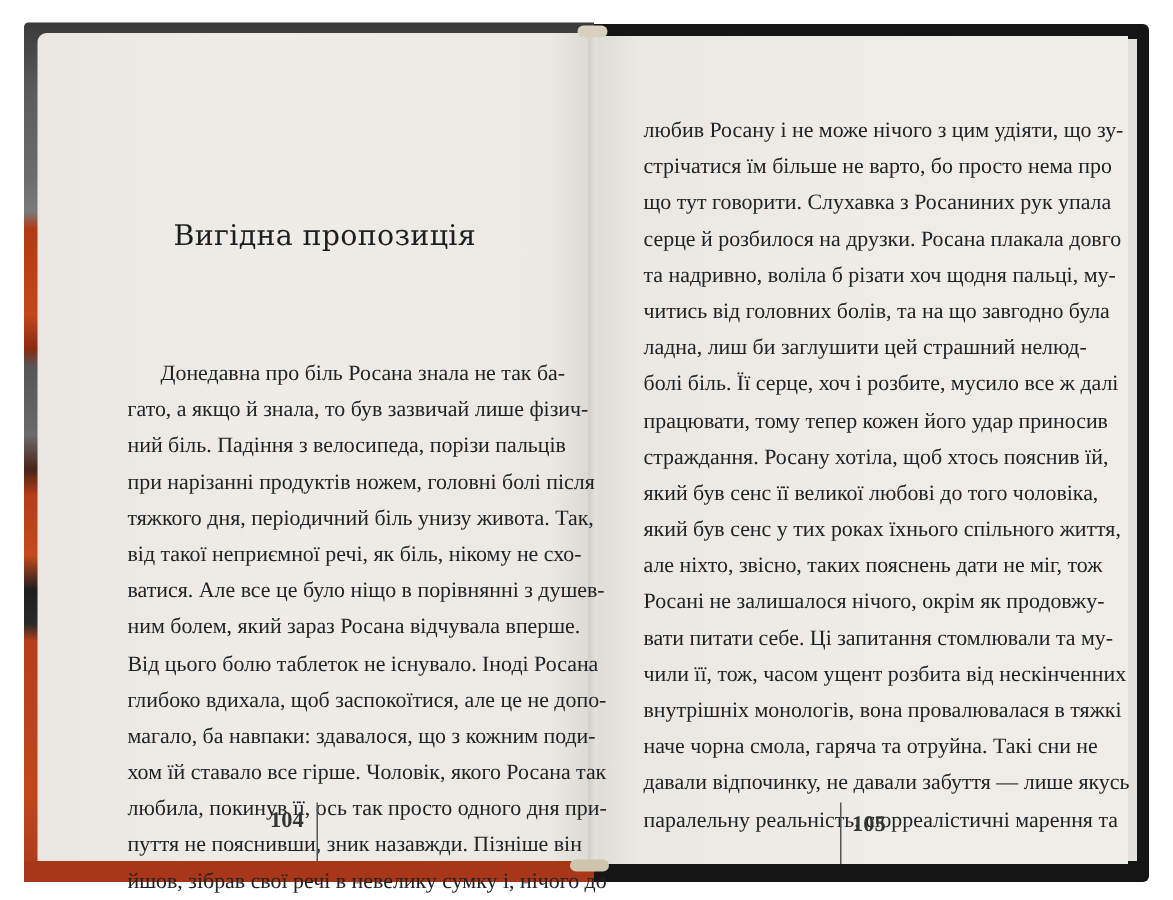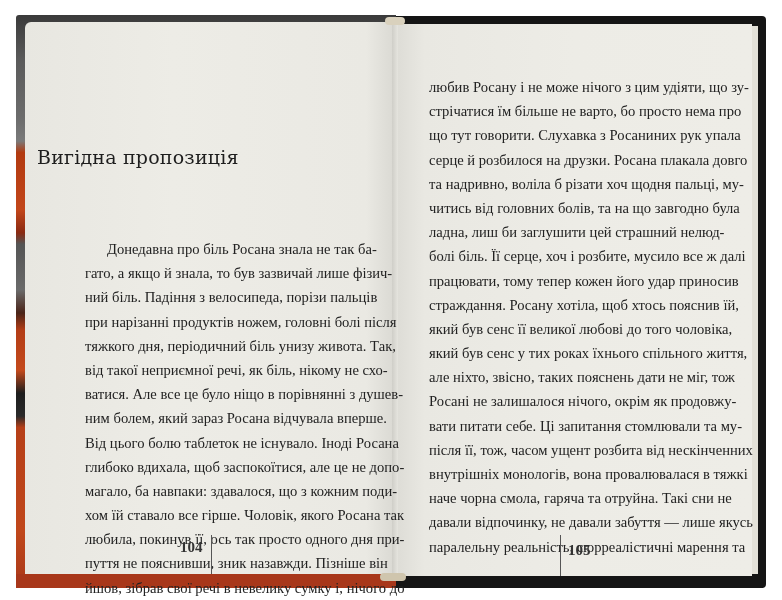--- a/index.html
+++ b/index.html
@@ -102,20 +102,21 @@
       height: 8px;
       background: #cfc5ad;
       border-radius: 4px;
     }
     
     .chapter-title {
       position: absolute;
       left: 25px;
       top: 146px;
       width: 371px;
+      text-align: center;
       font-family: "DejaVu Serif", serif;
       font-size: 19px;
       color: #1e1e1e;
       letter-spacing: 0.2px;
       margin: 0;
       font-weight: normal;
       padding-left: 12px;
       box-sizing: border-box;
     }
     .body-text {
@@ -222,21 +223,21 @@
     <span class="line">читись від головних болів, та на що завгодно була</span>
     <span class="line">ладна, лиш би заглушити цей страшний нелюд-</span>
     <span class="line">болі біль. Її серце, хоч і розбите, мусило все ж далі</span>
     <span class="line">працювати, тому тепер кожен його удар приносив</span>
     <span class="line">страждання. Росану хотіла, щоб хтось пояснив їй,</span>
     <span class="line">який був сенс її великої любові до того чоловіка,</span>
     <span class="line">який був сенс у тих роках їхнього спільного життя,</span>
     <span class="line">але ніхто, звісно, таких пояснень дати не міг, тож</span>
     <span class="line">Росані не залишалося нічого, окрім як продовжу-</span>
     <span class="line">вати питати себе. Ці запитання стомлювали та му-</span>
-    <span class="line">після її, тож, часом ущент розбита від нескінченних</span>
+    <span class="line">чили її, тож, часом ущент розбита від нескінченних</span>
     <span class="line">внутрішніх монологів, вона провалювалася в тяжкі</span>
     <span class="line">наче чорна смола, гаряча та отруйна. Такі сни не</span>
     <span class="line">давали відпочинку, не давали забуття — лише якусь</span>
     <span class="line">паралельну реальність, сюрреалістичні марення та</span>
 
   </div>
 
   <div class="folio folio-left">104</div>
   <div class="folio-rule folio-rule-left"></div>
   <div class="folio-rule folio-rule-right"></div>

